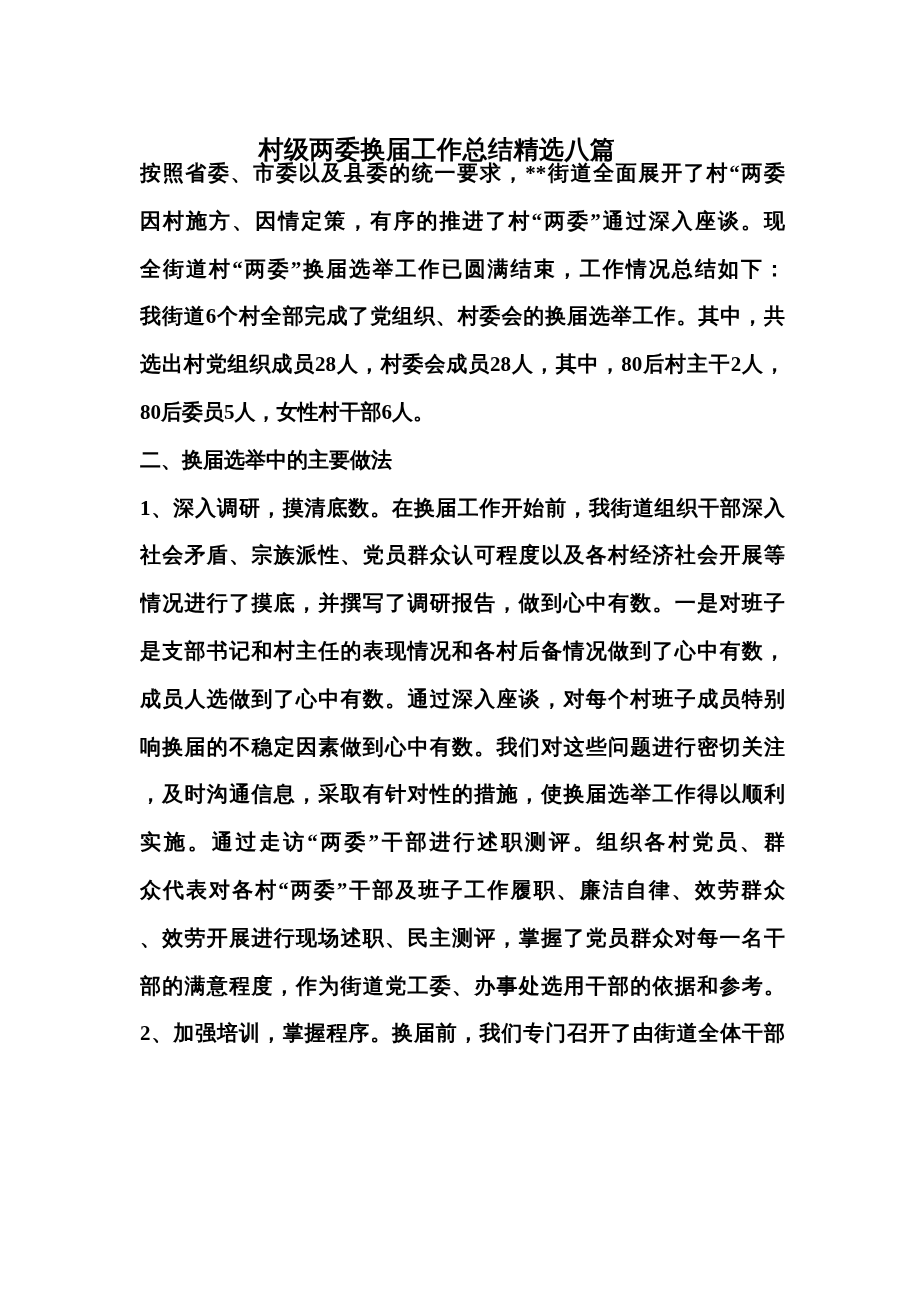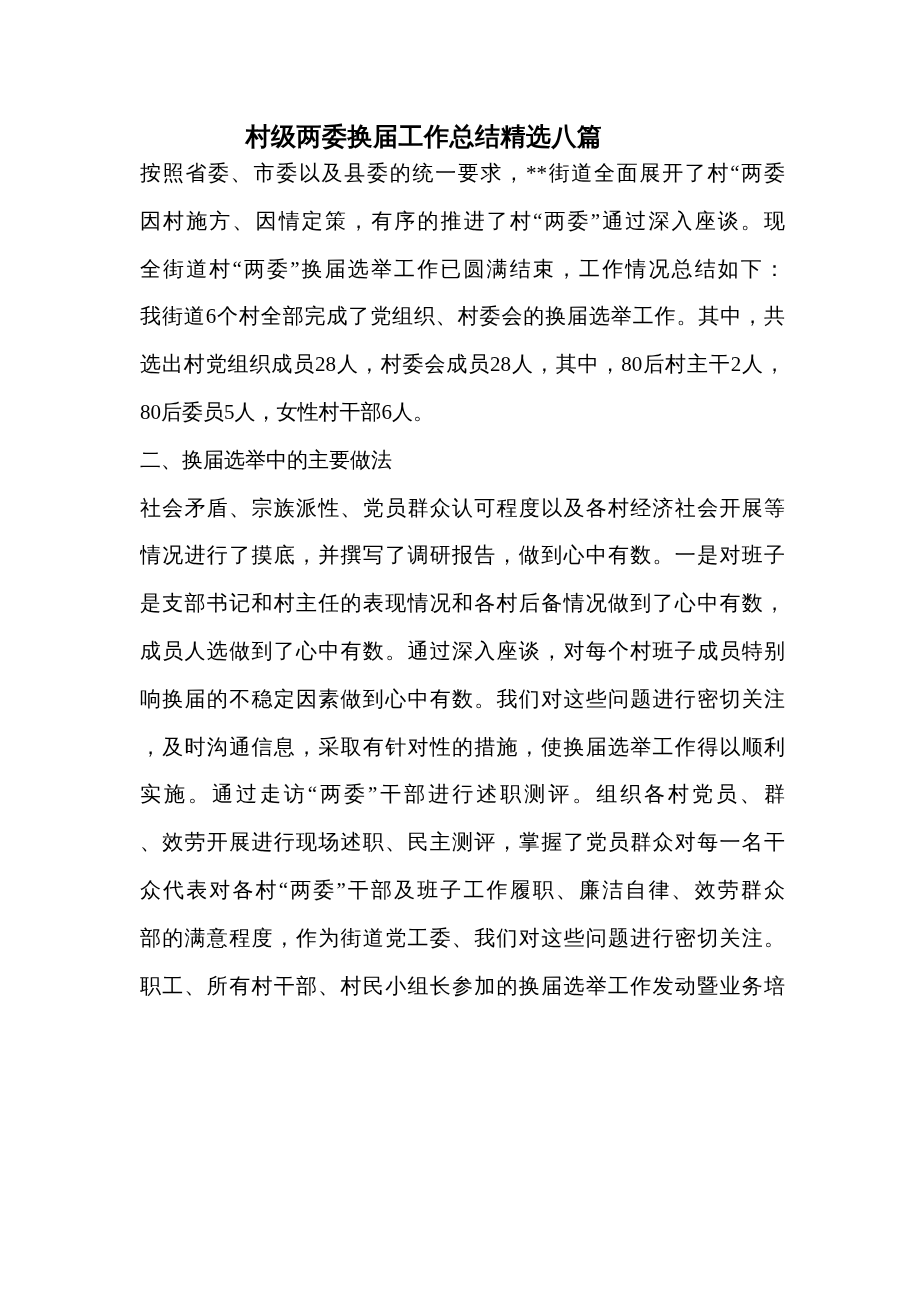--- a/index.html
+++ b/index.html
@@ -14,63 +14,65 @@
     background: #ffffff;
     overflow: hidden;
     font-family: "Liberation Serif", "DejaVu Serif", serif;
     color: #000000;
   }
   .doc-title {
     position: absolute;
     top: 116px;
     left: 0;
     width: 840px;
-    margin: 4px;
+    margin: 17px;
     text-align: center;
     font-size: 25px;
     font-weight: bold;
     line-height: 34px;
     letter-spacing: 0.5px;
   }
   .content {
     position: absolute;
     top: 150px;
     left: 140px;
     width: 645px;
   }
   .line {
     height: 47.8px;
     line-height: 47.8px;
     font-size: 21px;
     overflow: hidden;
     text-align: left;
+    font-weight: bold;
   }
   .line.fill {
     text-align: justify;
     text-align-last: justify;
   }
 </style>
 </head>
 <body>
 
 <div class="page">
   <h1 class="doc-title">村级两委换届工作总结精选八篇</h1>
   <div class="content" id="content">
       <div class="line fill">按照省委、市委以及县委的统一要求，**街道全面展开了村“两委</div>
       <div class="line fill">因村施方、因情定策，有序的推进了村“两委”通过深入座谈。现</div>
       <div class="line fill">全街道村“两委”换届选举工作已圆满结束，工作情况总结如下：</div>
       <div class="line fill">我街道6个村全部完成了党组织、村委会的换届选举工作。其中，共</div>
       <div class="line fill">选出村党组织成员28人，村委会成员28人，其中，80后村主干2人，</div>
       <div class="line">80后委员5人，女性村干部6人。</div>
       <div class="line">二、换届选举中的主要做法</div>
+      <div class="line fill">1、深入调研，摸清底数。在换届工作开始前，我街道组织干部深入</div>
       <div class="line fill">社会矛盾、宗族派性、党员群众认可程度以及各村经济社会开展等</div>
       <div class="line fill">情况进行了摸底，并撰写了调研报告，做到心中有数。一是对班子</div>
       <div class="line fill">是支部书记和村主任的表现情况和各村后备情况做到了心中有数，</div>
       <div class="line fill">成员人选做到了心中有数。通过深入座谈，对每个村班子成员特别</div>
       <div class="line fill">响换届的不稳定因素做到心中有数。我们对这些问题进行密切关注</div>
       <div class="line fill">，及时沟通信息，采取有针对性的措施，使换届选举工作得以顺利</div>
       <div class="line fill">实施。通过走访“两委”干部进行述职测评。组织各村党员、群</div>
+      <div class="line fill">众代表对各村“两委”干部及班子工作履职、廉洁自律、效劳群众</div>
       <div class="line fill">、效劳开展进行现场述职、民主测评，掌握了党员群众对每一名干</div>
-      <div class="line fill">众代表对各村“两委”干部及班子工作履职、廉洁自律、效劳群众</div>
-      <div class="line fill">部的满意程度，作为街道党工委、我们对这些问题进行密切关注。</div>
-      <div class="line fill">职工、所有村干部、村民小组长参加的换届选举工作发动暨业务培</div>
+      <div class="line fill">部的满意程度，作为街道党工委、办事处选用干部的依据和参考。</div>
+      <div class="line fill">2、加强培训，掌握程序。换届前，我们专门召开了由街道全体干部</div>
     </div>
 </div>
 
 </body></html>

